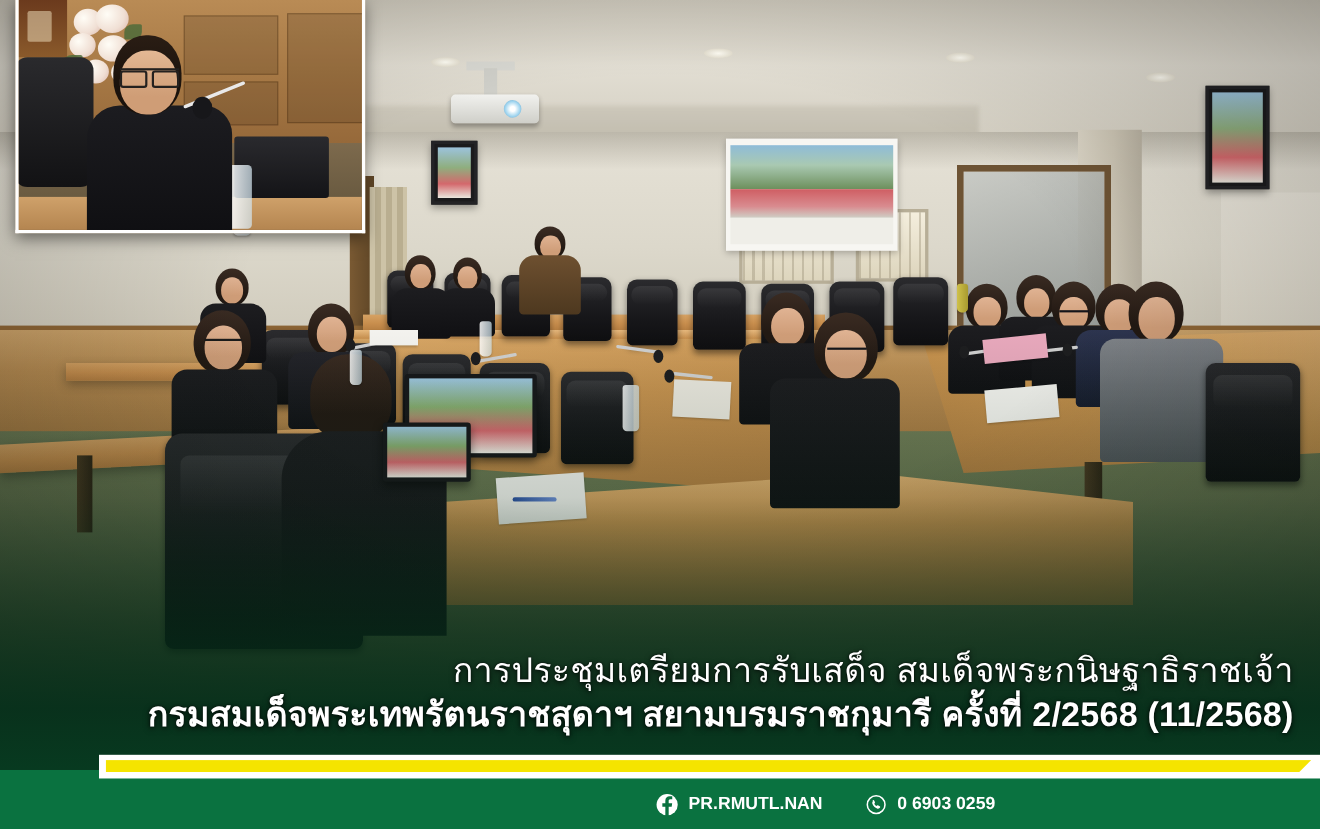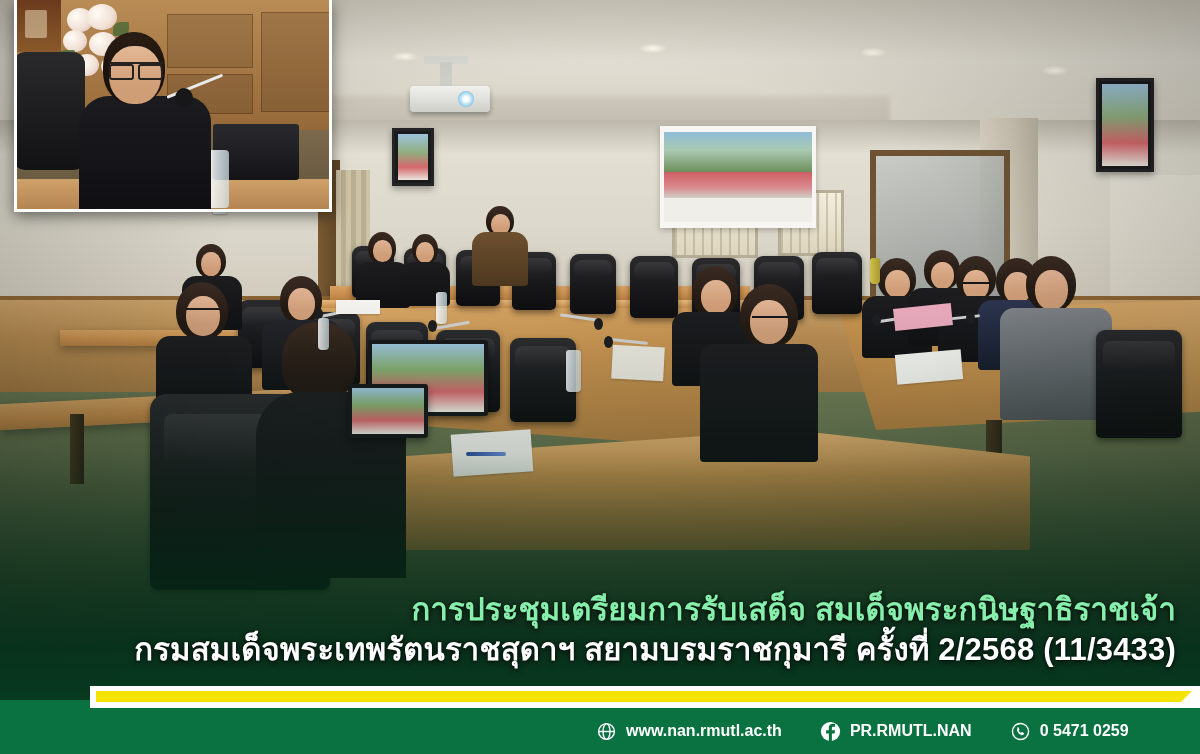--- a/index.html
+++ b/index.html
@@ -158,21 +158,21 @@
            background:#17171a;}
   .in-laptop { position:absolute; left:196px; top:124px; width:86px; height:56px;
            background:linear-gradient(180deg,#2a2a2e,#141417); border-radius:3px;}
   .in-bottle { position:absolute; left:190px; top:150px; width:22px; height:58px; border-radius:4px;
            background:linear-gradient(90deg,rgba(255,255,255,.9),rgba(210,228,238,.72));}
   .in-table { position:absolute; left:0; bottom:0; width:100%; height:30px;
            background:linear-gradient(180deg,#cfa16a,#b4reduce); background:linear-gradient(180deg,#cfa16a,#b48550);}
 
   
   .title-wrap { position:absolute; left:0; right:24px; bottom:84px; text-align:right; z-index:6; }
-  .title-l1 { font-size:31px; line-height:40px; color:#86efac; font-weight:700;
+  .title-l1 { font-size:31px; line-height:40px; color:#ffffff; font-weight:400;
               text-shadow:0 2px 6px rgba(0,0,0,.75), 0 0 2px rgba(0,0,0,.9); letter-spacing:.2px;}
   .title-l2 { font-size:31px; line-height:40px; color:#fff; font-weight:700;
               text-shadow:0 2px 6px rgba(0,0,0,.75), 0 0 2px rgba(0,0,0,.9); letter-spacing:.2px;}
   .title-date { margin-top:10px; font-size:15px; color:#f2f2ee; font-weight:700;
               text-shadow:0 1px 4px rgba(0,0,0,.8);}
 
   
   .rule-wrap { position:absolute; left:0; bottom:46px; width:1200px; height:22px; z-index:7;}
   .rule-white { position:absolute; left:90px; top:0; right:0; height:22px; background:#ffffff;
               clip-path:polygon(0 0, 100% 0, 100% 100%, 0 100%);}
@@ -441,59 +441,49 @@
     <div class="in-man-body"></div>
     <div class="in-man-head"></div>
     <div class="in-man-face"></div>
     <div class="in-glasses"></div>
     <div class="in-mic-stick"></div>
     <div class="in-mic-head"></div>
   </div>
 
   <div class="title-wrap">
     <div class="title-l1">การประชุมเตรียมการรับเสด็จ สมเด็จพระกนิษฐาธิราชเจ้า</div>
-    <div class="title-l2">กรมสมเด็จพระเทพรัตนราชสุดาฯ สยามบรมราชกุมารี ครั้งที่ 2/2568 (11/3433)</div>
+    <div class="title-l2">กรมสมเด็จพระเทพรัตนราชสุดาฯ สยามบรมราชกุมารี ครั้งที่ 2/2568 (11/2568)</div>
   </div>
 
   <div class="rule-wrap">
     <div class="rule-white"></div>
     <div class="rule-yellow"></div>
   </div>
 
   <div class="footer">
     <div class="footer-items">
 
-      <div class="fi">
-        <span>
-          <svg width="21" height="21" viewBox="0 0 24 24" fill="none" stroke="#ffffff" stroke-width="1.6">
-            <circle cx="12" cy="12" r="9"></circle>
-            <ellipse cx="12" cy="12" rx="4" ry="9"></ellipse>
-            <line x1="3" y1="12" x2="21" y2="12"></line>
-          </svg>
-        </span>
-        <span>www.nan.rmutl.ac.th</span>
-      </div>
 
       <div class="fi">
         <span>
           <svg width="21" height="21" viewBox="0 0 24 24">
             <circle cx="12" cy="12" r="11" fill="#ffffff"></circle>
             <path d="M13.6 23.9V14.2h3.1l.5-3.6h-3.6V8.3c0-1 .3-1.8 1.8-1.8h1.9V3.3c-.3 0-1.4-.1-2.7-.1-2.7 0-4.5 1.6-4.5 4.7v2.7H7v3.6h3.1v9.6c.6.1 1.2.1 1.9.1s1.1 0 1.6-.1z" fill="#0a7240"></path>
           </svg>
         </span>
         <span>PR.RMUTL.NAN</span>
       </div>
 
       <div class="fi">
         <span>
           <svg width="21" height="21" viewBox="0 0 24 24" fill="none" stroke="#ffffff" stroke-width="1.6">
             <circle cx="12" cy="12" r="9.2"></circle>
             <path d="M8.4 7.6c.5-.5 1.2-.4 1.5.2l.8 1.5c.2.4.1.9-.2 1.2l-.5.5c.5 1.1 1.4 2 2.5 2.5l.5-.5c.3-.3.8-.4 1.2-.2l1.5.8c.6.3.7 1 .2 1.5l-.7.7c-.5.5-1.2.6-1.8.4-2.6-.9-4.5-2.8-5.4-5.4-.2-.6-.1-1.3.4-1.8z" fill="#ffffff" stroke="none"></path>
           </svg>
         </span>
-        <span>0 5471 0259</span>
+        <span>0 6903 0259</span>
       </div>
 
     </div>
   </div>
 
 
 </div>
 
 </body></html>

